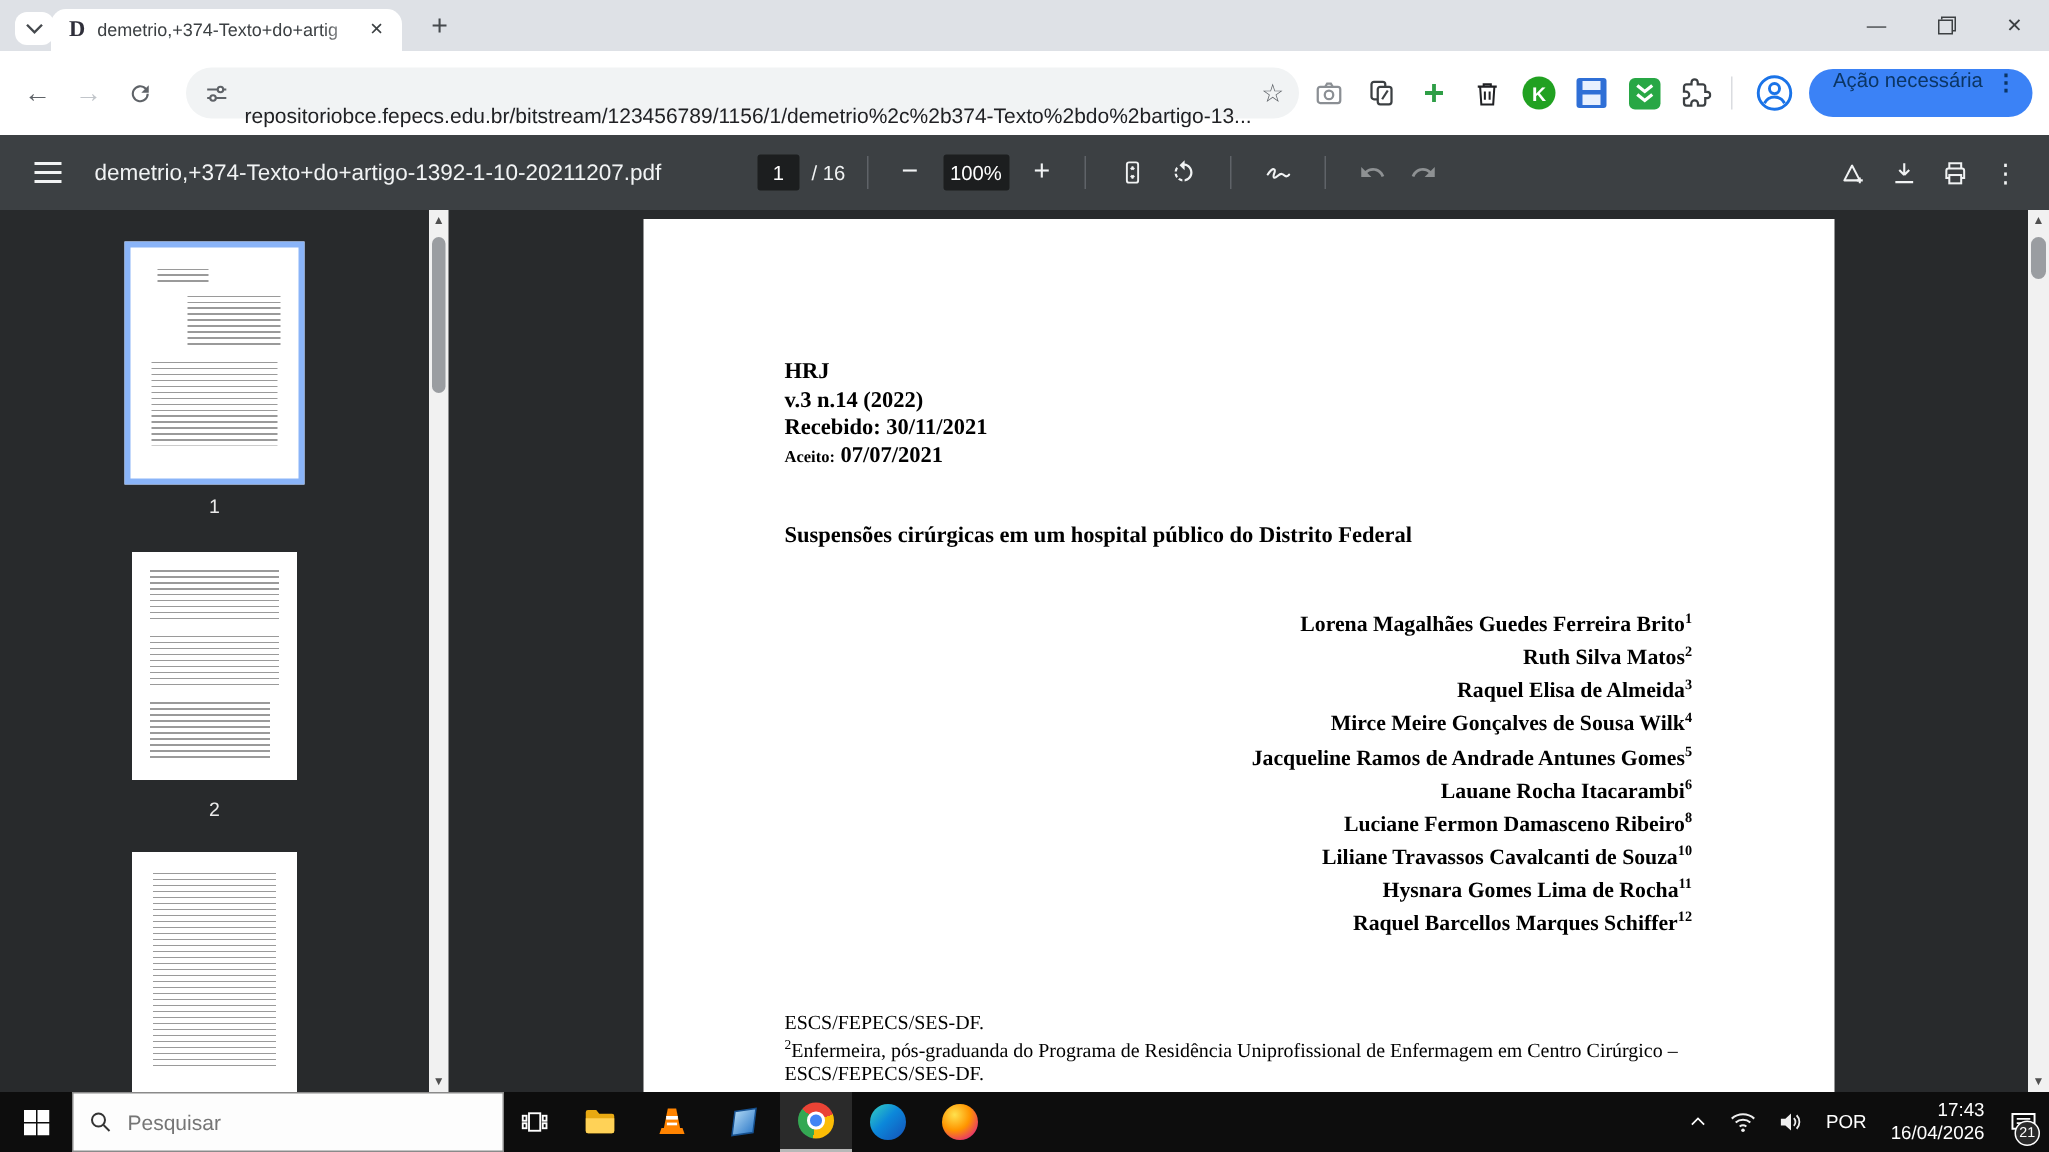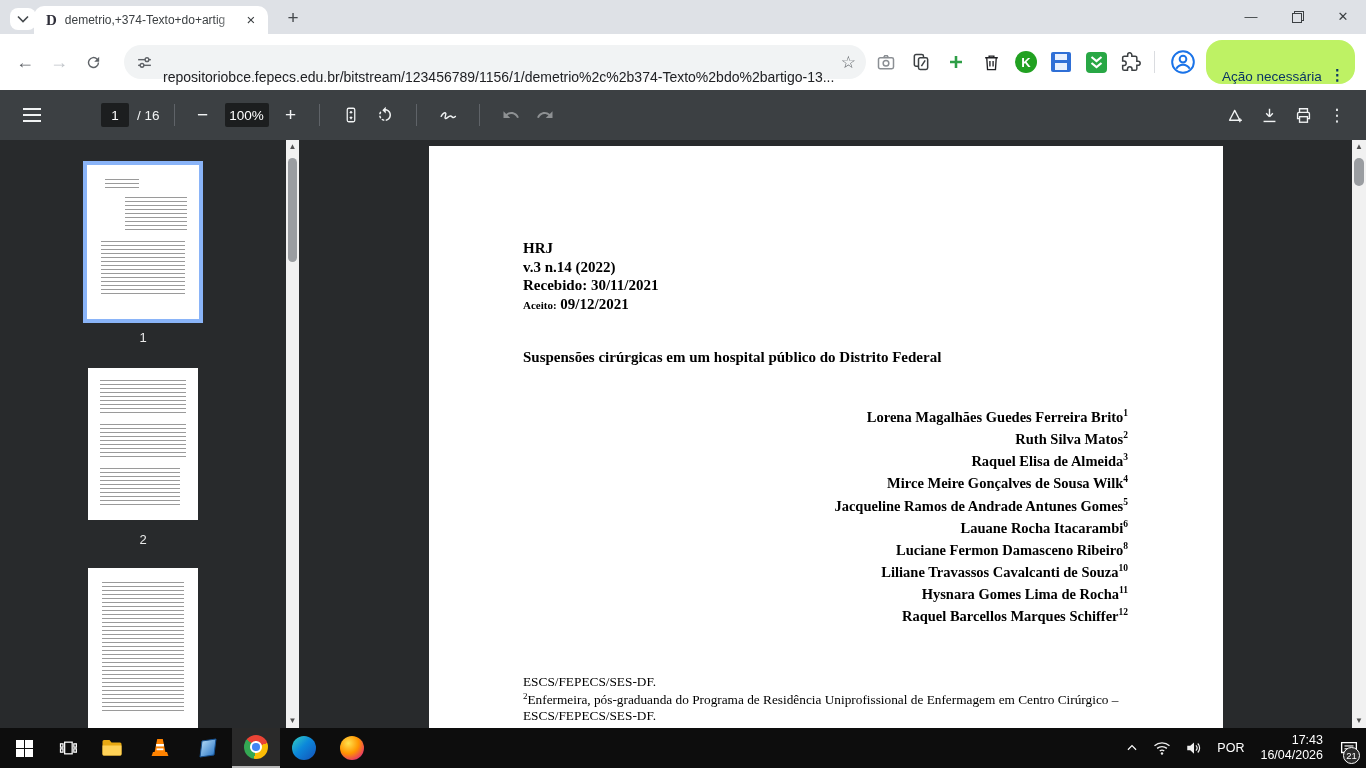--- a/index.html
+++ b/index.html
@@ -27,21 +27,21 @@
   #back-btn { margin-left:8px; }
   #urlbar { width:742px; height:34px; margin-left:14px; background:#f1f3f4; border-radius:17px; display:flex; align-items:center; padding:0 10px 0 12px; }
   #url-text { flex:1; font-size:14px; color:#202124; white-space:nowrap; overflow:hidden; margin-left:10px;margin-top:30px; }
   .ext-icon { width:30px; height:30px; margin-left:5px; display:flex; align-items:center; justify-content:center; border:none; background:none; cursor:pointer; }
   .badge-circle { width:22px; height:22px; border-radius:50%; background:#21a121; color:#fff; font-size:13px; font-weight:bold; display:flex; align-items:center; justify-content:center; }
   .floppy { width:20px; height:20px; background:#2f6fd6; border-radius:2px; position:relative; }
   .floppy::before { content:""; position:absolute; left:4px; top:2px; width:12px; height:6px; background:#e8f0fe; }
   .floppy::after { content:""; position:absolute; left:4px; top:11px; width:12px; height:7px; background:#e8f0fe; }
   .chevrons-box { width:21px; height:21px; background:#28a745; border-radius:4px; display:flex; flex-direction:column; align-items:center; justify-content:center; }
   #toolbar-divider { width:1px; height:22px; background:#dadce0; margin:0 8px; }
-  #action-pill { height:44px; margin-left:8px; background:#bef264; border:none; border-radius:16px; display:flex; align-items:flex-end; padding:0 10px 0 16px; cursor:pointer; }
+  #action-pill { height:32px; margin-left:8px; background:#3b82f6; border:none; border-radius:16px; display:flex; align-items:flex-start; padding:0 10px 0 16px; cursor:pointer; }
   #action-pill span.label { font-size:13.5px; color:#0b3564; }
   #action-pill .kebab { font-size:15px; color:#0b3564; margin-left:8px; font-weight:bold; }
 
   
   #pdfbar { position:absolute; left:0; top:90px; width:1366px; height:50px; background:#3c4043; display:flex; align-items:center; color:#f1f3f4; }
   .pdfbtn { border:none; background:none; color:#f1f3f4; display:flex; align-items:center; justify-content:center; width:34px; height:34px; border-radius:50%; cursor:pointer; }
   #menu-btn { margin-left:15px; }
   #menu-btn .bars { display:flex; flex-direction:column; gap:4px; }
   #menu-btn .bars i { display:block; width:18px; height:2px; background:#f1f3f4; }
   #pdf-filename { margin-left:14px; font-size:15px; font-weight:500; color:#f1f3f4; width:390px; white-space:nowrap; overflow:hidden; }
@@ -223,20 +223,21 @@
   </div>
 
   <div id="pdfbar">
     <button class="pdfbtn" id="menu-btn">
         <span class="bars">
           <i></i>
           <i></i>
           <i></i>
         </span>
       </button>
+    <span id="pdf-filename">demetrio,+374-Texto+do+artigo-1392-1-10-20211207.pdf</span>
     <input id="page-box" value="1" style="">
     <span id="page-total">/ 16</span>
     <div class="pdf-divider"></div>
     <button class="pdfbtn" id="zoom-out-btn">−</button>
     <input id="zoom-box" value="100%" style="">
     <button class="pdfbtn" id="zoom-in-btn">+</button>
     <div class="pdf-divider"></div>
     <button class="pdfbtn">
       <svg width="18" height="18" viewBox="0 0 24 24">
           <g fill="none" stroke="#f1f3f4" stroke-width="1.7">
@@ -323,21 +324,21 @@
       <div class="sb-thumb" id="sidebar-sb-thumb"></div>
       <div class="sb-arrow" style="bottom:0;">▼</div>
     </div>
 
     <div id="viewer">
       <div id="pdf-page">
         <div id="pdf-header">
           <div>HRJ</div>
           <div>v.3 n.14 (2022)</div>
           <div>Recebido: 30/11/2021</div>
-          <div id="accepted-line"><span class="small">Aceito:</span> <span>09/12/2021</span></div>
+          <div id="accepted-line"><span class="small">Aceito:</span> <span>07/07/2021</span></div>
         </div>
         <div id="pdf-title">Suspensões cirúrgicas em um hospital público do Distrito Federal</div>
         <div id="authors">
           <div><span>Lorena Magalhães Guedes Ferreira Brito</span><sup>1</sup></div>
           <div><span>Ruth Silva Matos</span><sup>2</sup></div>
           <div><span>Raquel Elisa de Almeida</span><sup>3</sup></div>
           <div><span>Mirce Meire Gonçalves de Sousa Wilk</span><sup>4</sup></div>
           <div><span>Jacqueline Ramos de Andrade Antunes Gomes</span><sup>5</sup></div>
           <div><span>Lauane Rocha Itacarambi</span><sup>6</sup></div>
           <div><span>Luciane Fermon Damasceno Ribeiro</span><sup>8</sup></div>
@@ -364,20 +365,29 @@
     <div class="tb-cell">
       <svg width="17" height="17" viewBox="0 0 17 17">
           <g fill="#fff">
             <rect x="0" y="0" width="8" height="8"></rect>
             <rect x="9" y="0" width="8" height="8"></rect>
             <rect x="0" y="9" width="8" height="8"></rect>
             <rect x="9" y="9" width="8" height="8"></rect>
           </g>
         </svg>
     </div>
+    <div id="taskbar-search">
+      <svg width="16" height="16" viewBox="0 0 24 24">
+          <g fill="none" stroke="#333" stroke-width="2">
+            <circle cx="10" cy="10" r="6.5"></circle>
+            <line x1="15" y1="15" x2="21" y2="21"></line>
+          </g>
+        </svg>
+      <input placeholder="Pesquisar" style="">
+    </div>
     <div class="tb-cell small">
       <svg width="20" height="20" viewBox="0 0 24 24">
           <g fill="none" stroke="#fff" stroke-width="1.5">
             <rect x="8" y="5" width="9" height="14"></rect>
             <rect x="3" y="7" width="3" height="4"></rect>
             <rect x="3" y="13" width="3" height="4"></rect>
             <rect x="19" y="7" width="3" height="4"></rect>
             <rect x="19" y="13" width="3" height="4"></rect>
           </g>
         </svg>

